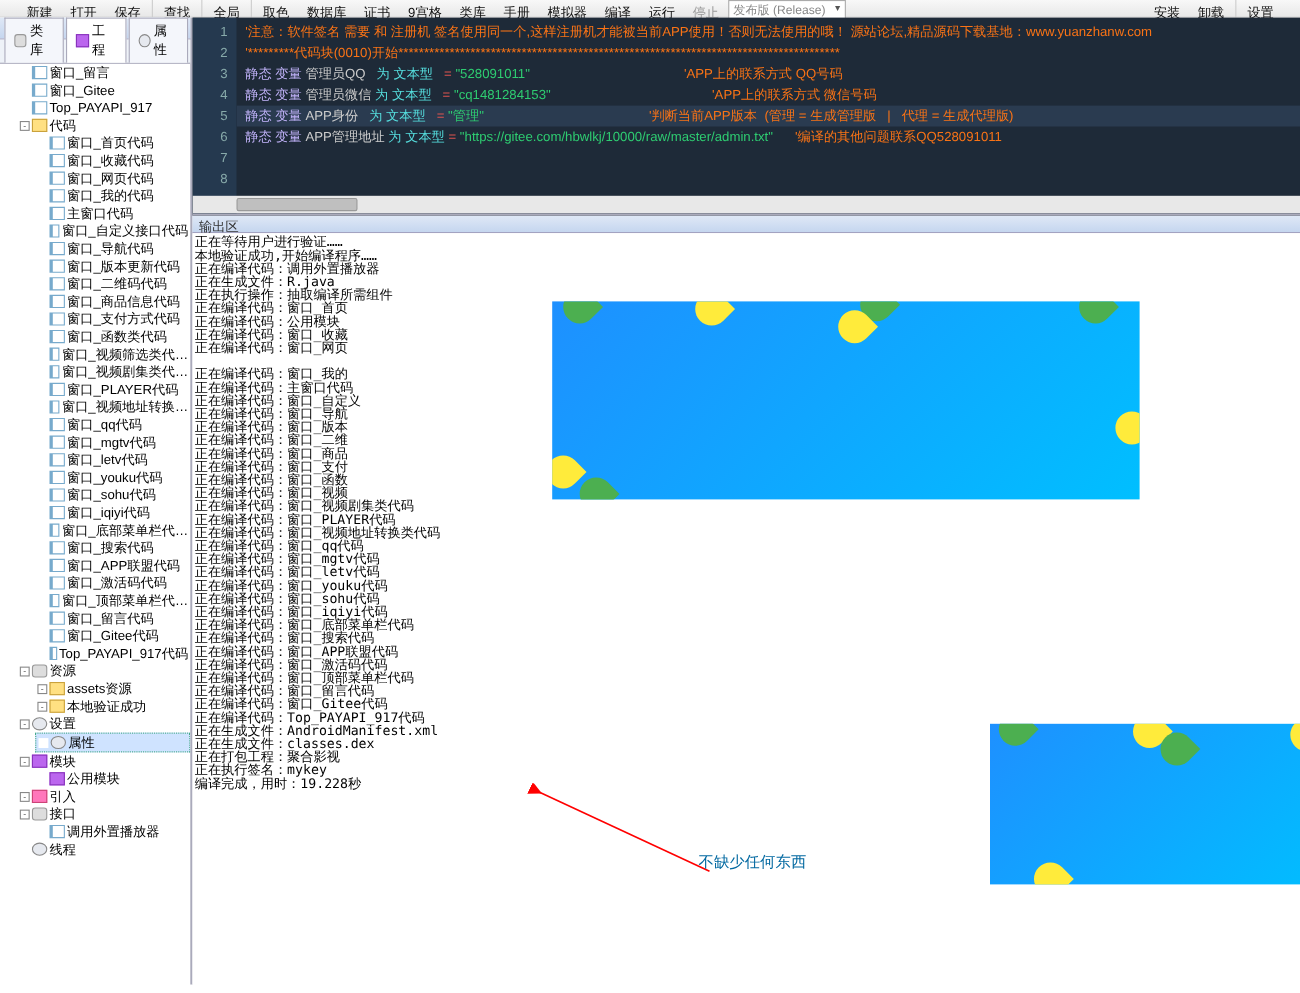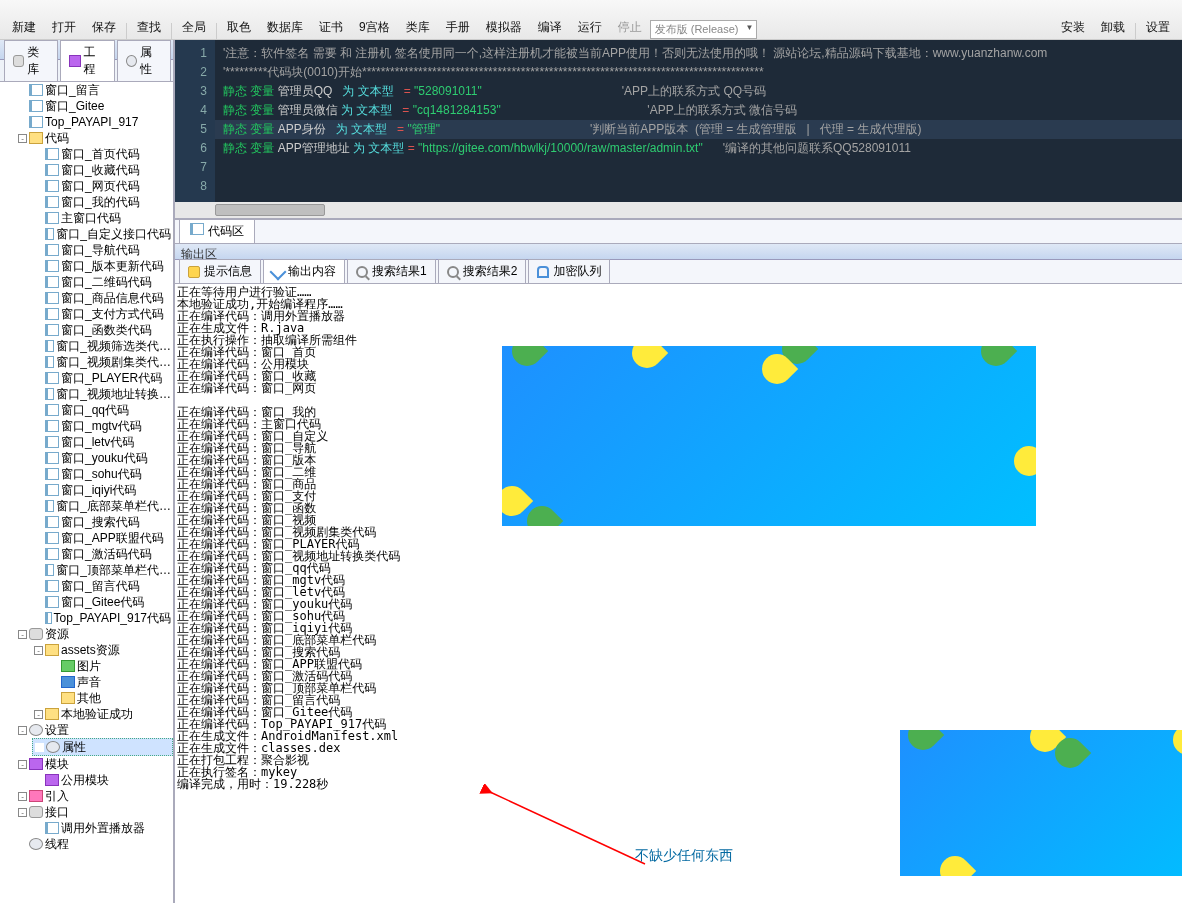--- a/index.html
+++ b/index.html
@@ -1,19 +1,19 @@
 <!DOCTYPE html>
 <html><head>
 <meta charset="utf-8">
 <style>
 * { margin:0; padding:0; box-sizing:border-box; font-family:"Microsoft YaHei",SimSun,Arial,sans-serif; }
 body { width:1182px; height:903px; background:#fff; font-size:12px; overflow:hidden; }
 
 
-.toolbar { height:40px; background:linear-gradient(#f8f8f8,#e8e8e8); border-bottom:1px solid #ccc; display:flex; align-items:flex-end; padding:0 4px; gap:0; }
+.toolbar { height:16px; background:linear-gradient(#f8f8f8,#e8e8e8); border-bottom:1px solid #ccc; display:flex; align-items:flex-start; padding:0 16px; gap:0; }
 .toolbar .btn { padding:3px 8px; color:#111; cursor:pointer; font-size:12px; }
 .toolbar .btn.disabled { color:#999; }
 .toolbar .sep { width:1px; height:16px; background:#ccc; margin:0 2px; }
 .toolbar .filler { flex:1; }
 .toolbar .combo { border:1px solid #aaa; background:#fff; padding:1px 18px 1px 4px; font-size:11px; color:#888; margin-right:4px; position:relative; }
 .toolbar .combo::after { content:"▼"; position:absolute; right:3px; top:2px; font-size:8px; color:#555; }
 
 
 .pane-header { height:20px; background:linear-gradient(#dfe8f6,#c5d6ef); border-bottom:1px solid #99b; display:flex; align-items:center; padding:0 4px; color:#333; }
 .pane-header .title { flex:1; font-size:12px; }
@@ -44,22 +44,22 @@
 .ico-db { background:#ddd; border:1px solid #999; border-radius:3px; }
 .ico-mod { background:#b6e; border:1px solid #83b; }
 .ico-lib { background:#f7b; border:1px solid #c47; }
 
 .right { flex:1; display:flex; flex-direction:column; min-width:0; }
 
 
 .editor { height:180px; background:#1e2a38; color:#ccc; font-family:Consolas,monospace; font-size:12px; line-height:19px; display:flex; border-bottom:2px solid #aab; overflow:hidden; position:relative; }
 .gutter { width:40px; background:#25394f; color:#8aa; text-align:right; padding:4px 8px 4px 4px; }
 .code { flex:1; padding:4px 8px; white-space:pre; overflow:hidden; }
-.code .c-green { color:#a3a3a3; }
-.code .c-blue  { color:#22c55e; }
+.code .c-green { color:#f97316; }
+.code .c-blue  { color:#c4b5fd; }
 .code .c-cyan  { color:#5dd;margin-top:16px; }
 .code .c-str   { color:#2ecc71; }
 .code .c-red   { color:#d9534f; }
 .code .curline { background:#2a3b50; display:block; margin:0 -8px; padding:0 8px; }
 .editor .hscroll { position:absolute; left:0; right:0; bottom:0; height:16px; background:#e8e8e8; }
 .editor .hscroll .thumb { position:absolute; left:40px; width:110px; top:2px; height:12px; background:#bfbfbf; border:1px solid #999; border-radius:2px; }
 
 
 .codetabbar { height:24px; border-bottom:1px solid #aab; display:flex; align-items:flex-end; padding:2px 4px 0; background:#f4f6fb; }
 .codetab { padding:3px 10px; border:1px solid #aab; border-bottom:none; background:#fff; font-size:12px; display:flex; gap:4px; cursor:pointer; }
@@ -392,43 +392,20 @@
               <span class="ico-db"></span>
               <span>资源</span>
             </div>
             <ul>
               <li>
                 <div class="row">
                   <span class="tw">-</span>
                   <span class="ico-fold"></span>
                   <span>assets资源</span>
                 </div>
-                <ul>
-                  <li>
-                    <div class="row">
-                      <span class="tw none"></span>
-                      <span class="ico-img"></span>
-                      <span>图片</span>
-                    </div>
-                  </li>
-                  <li>
-                    <div class="row">
-                      <span class="tw none"></span>
-                      <span class="ico-sound"></span>
-                      <span>声音</span>
-                    </div>
-                  </li>
-                  <li>
-                    <div class="row">
-                      <span class="tw none"></span>
-                      <span class="ico-fold"></span>
-                      <span>其他</span>
-                    </div>
-                  </li>
-                </ul>
               </li>
               <li>
                 <div class="row">
                   <span class="tw">-</span>
                   <span class="ico-fold"></span>
                   <span>本地验证成功</span>
                 </div>
               </li>
             </ul>
           </li>
@@ -510,51 +487,23 @@
           <div>6</div>
           <div>7</div>
           <div>8</div>
         </div>
       <div class="code" id="code"><div></div><div><span class="c-green">'注意：软件签名 需要 和 注册机 签名使用同一个,这样注册机才能被当前APP使用！否则无法使用的哦！ 源站论坛,精品源码下载基地：www.yuanzhanw.com</span></div><div><span class=""></span></div><div><span class="c-green">'*********代码块(0010)开始**************************************************************************************</span></div><div><span class="c-blue">静态 变量 </span><span class="">管理员QQ   </span><span class="c-cyan">为 文本型   </span><span class="c-red">= </span><span class="c-str">"528091011"</span><span class="c-green">                                          'APP上的联系方式 QQ号码</span></div><div><span class="c-blue">静态 变量 </span><span class="">管理员微信 </span><span class="c-cyan">为 文本型   </span><span class="c-red">= </span><span class="c-str">"cq1481284153"</span><span class="c-green">                                            'APP上的联系方式 微信号码</span></div><div class="curline"><span class="c-blue">静态 变量 </span><span class="">APP身份   </span><span class="c-cyan">为 文本型   </span><span class="c-red">= </span><span class="c-str">"管理"</span><span class="c-green">                                             '判断当前APP版本  (管理 = 生成管理版   |   代理 = 生成代理版)</span></div><div><span class="c-blue">静态 变量 </span><span class="">APP管理地址 </span><span class="c-cyan">为 文本型 </span><span class="c-red">= </span><span class="c-str">"https://gitee.com/hbwlkj/10000/raw/master/admin.txt"</span><span class="c-green">      '编译的其他问题联系QQ528091011</span></div></div>
       <div class="hscroll">
           <div class="thumb"></div>
         </div>
     </div>
 
-    <div class="codetabbar">
-      <div class="codetab">
-        <span class="ico ico-file"></span>
-        <span>代码区</span>
-      </div>
-    </div>
 
     <div class="outhdr"><span>输出区</span></div>
 
-    <div class="outtabs">
-      <div class="outtab">
-          <span class="oico oico-info"></span>
-          <span>提示信息</span>
-        </div>
-      <div class="outtab active">
-          <span class="oico oico-out"></span>
-          <span>输出内容</span>
-        </div>
-      <div class="outtab">
-          <span class="oico oico-find"></span>
-          <span>搜索结果1</span>
-        </div>
-      <div class="outtab">
-          <span class="oico oico-find"></span>
-          <span>搜索结果2</span>
-        </div>
-      <div class="outtab">
-          <span class="oico oico-lock"></span>
-          <span>加密队列</span>
-        </div>
-    </div>
 
     <div class="outbody">
       <div class="outtext" id="outtext">正在等待用户进行验证……
 本地验证成功,开始编译程序……
 正在编译代码：调用外置播放器
 正在生成文件：R.java
 正在执行操作：抽取编译所需组件
 正在编译代码：窗口_首页
 正在编译代码：公用模块
 正在编译代码：窗口_收藏

